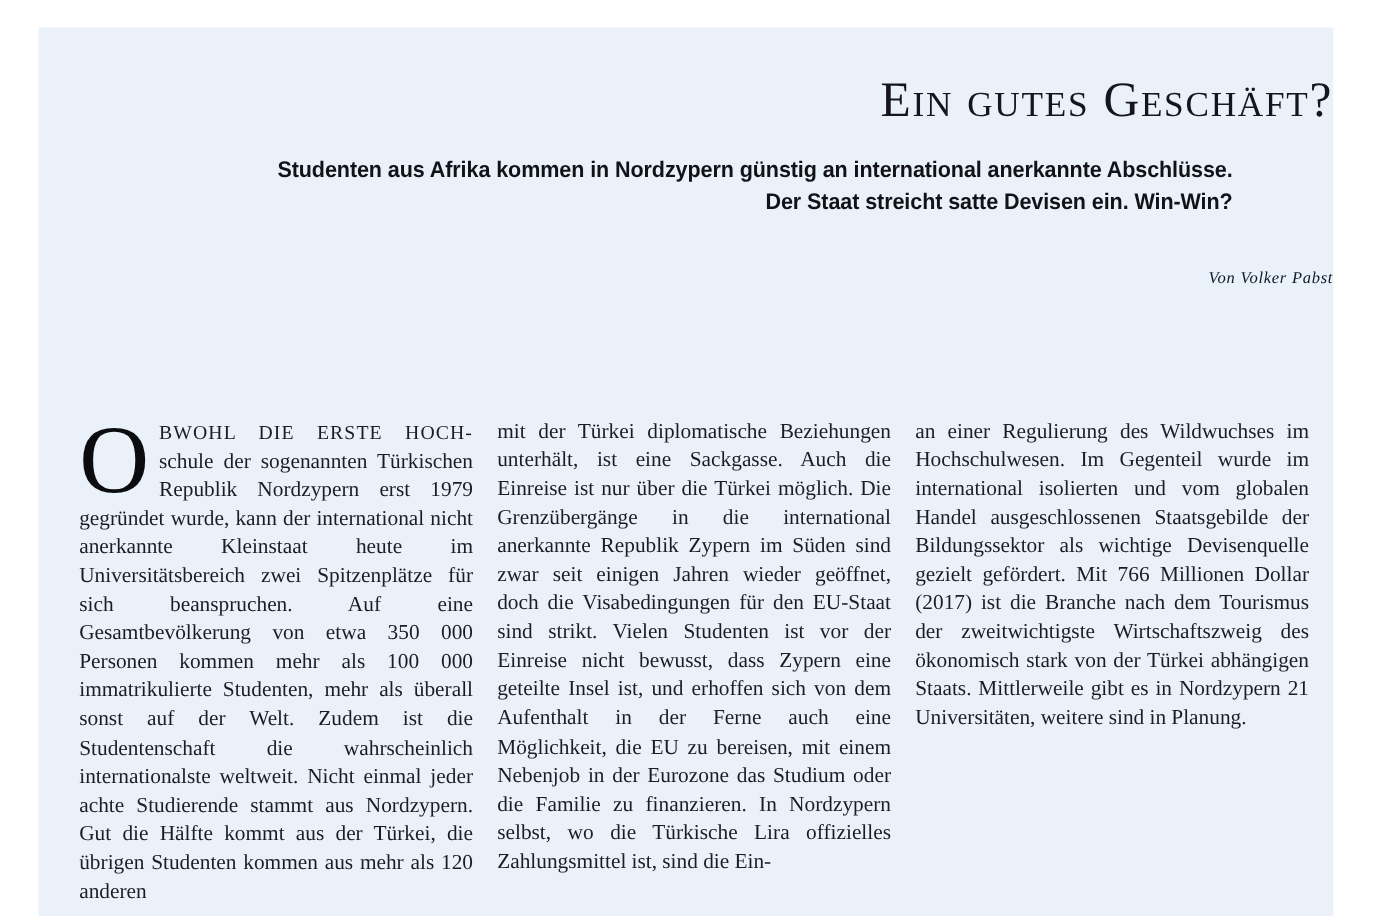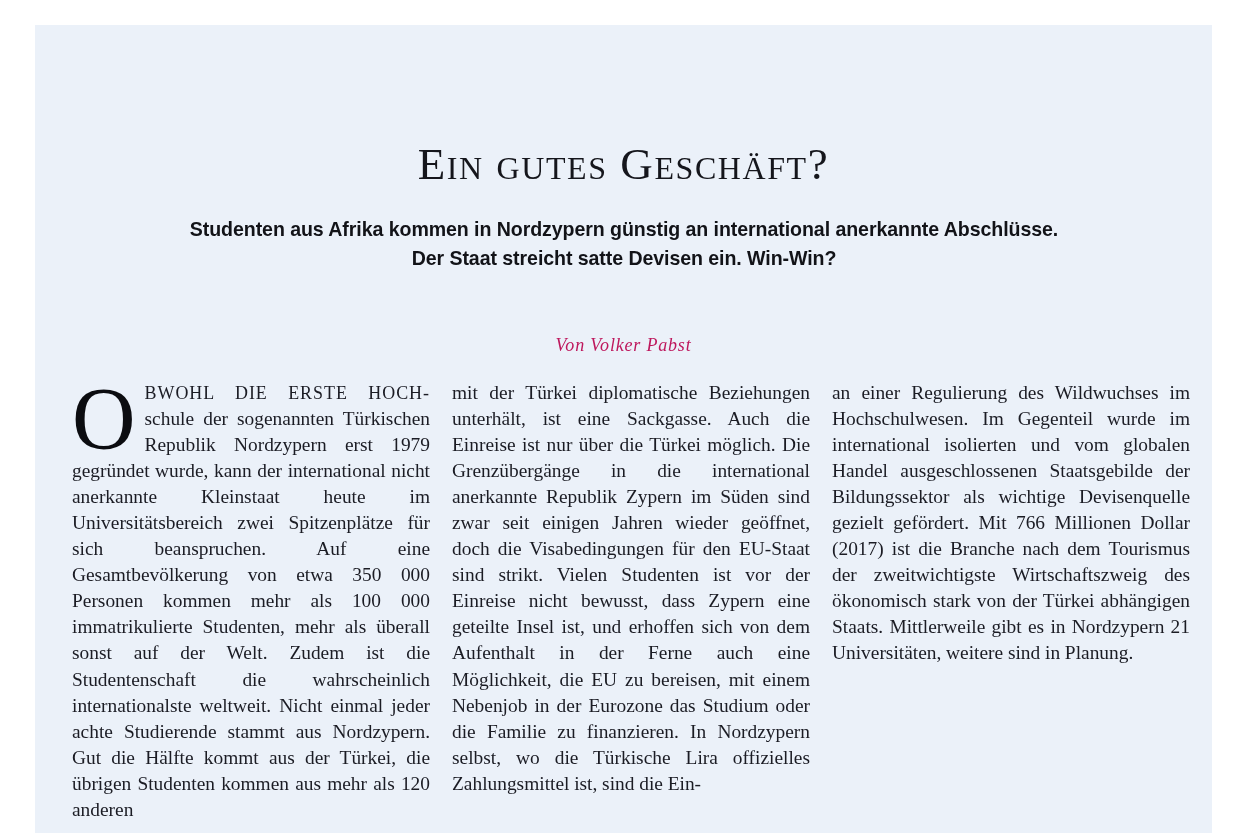--- a/index.html
+++ b/index.html
@@ -20,22 +20,22 @@
     left: 35px;
     top: 25px;
     width: 1177px;
     height: 808px;
     background: #ebf1f9;
     overflow: hidden;
   }
 
   
   .masthead {
-    padding-top: 116px;
-    text-align: center;
+    padding-top: 42px;
+    text-align: right;
   }
 
   .headline {
     font-family: "Liberation Serif", "DejaVu Serif", serif;
     font-size: 45px;
     line-height: 1.05;
     font-weight: 400;
     font-variant: small-caps;
     letter-spacing: 0.035em;
     color: #15161c;
@@ -51,26 +51,26 @@
     line-height: 1.42;
     font-weight: 700;
     letter-spacing: -0.004em;
     color: #121318;
     transform: scaleX(0.955);
     transform-origin: center top;
   }
   .subhead .sub-line { display: block; white-space: nowrap; }
 
   .byline {
-    margin-top: 63px;
+    margin-top: 47px;
     font-family: "Liberation Serif", "DejaVu Serif", serif;
     font-style: italic;
-    font-size: 18px;
+    font-size: 15px;
     letter-spacing: 0.045em;
-    color: #be185d;
+    color: #0f172a;
   }
 
   
   .columns {
     position: absolute;
     left: 37px;
     top: 355px;
     width: 1120px;
     height: 453px;
     display: flex;

